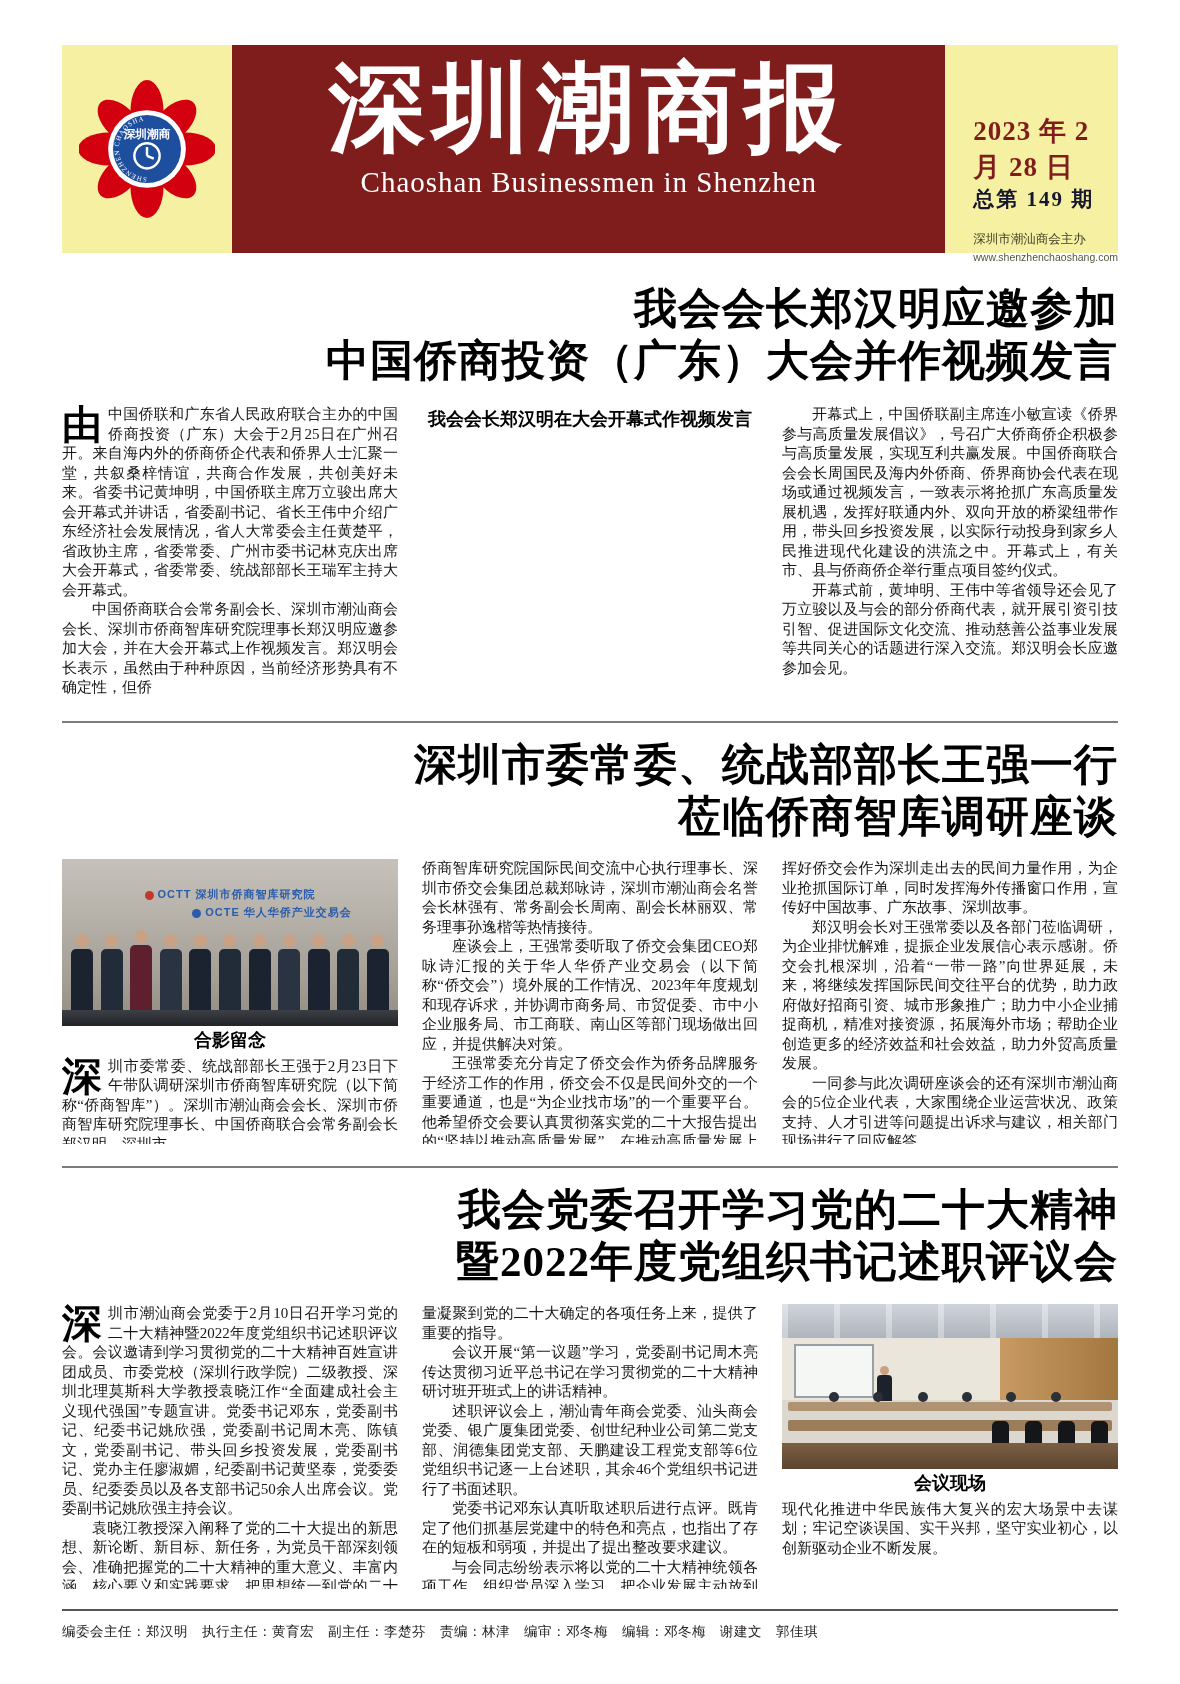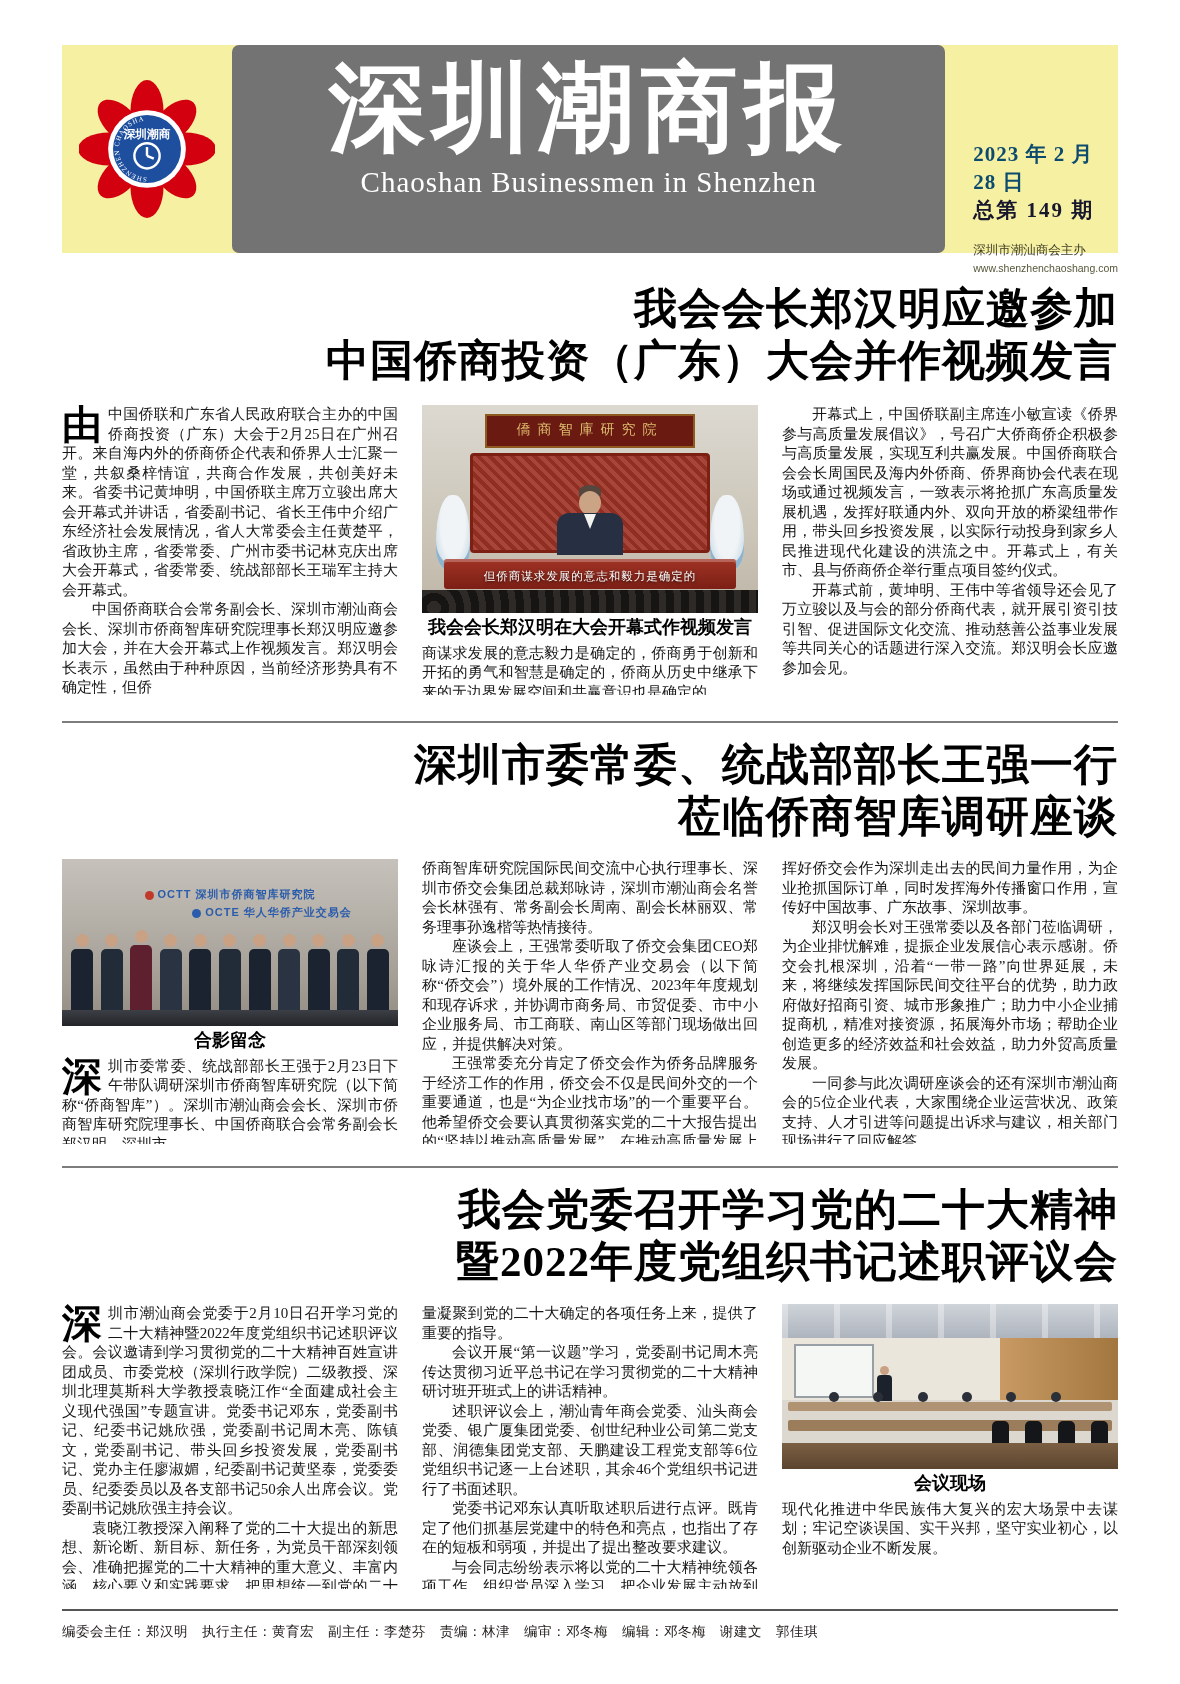--- a/index.html
+++ b/index.html
@@ -3,25 +3,25 @@
 <meta charset="utf-8">
 <style>
   html,body{margin:0;padding:0;background:#e9e9e9;}
   .page{width:1180px;height:1684px;margin:0 auto;background:#ffffff;position:relative;
         font-family:"Liberation Serif","DejaVu Serif",serif;color:#141414;overflow:hidden;}
   .content{padding:0 62px;}
 
   
   .masthead{margin-top:45px;height:208px;background:#f6f0a2;display:flex;align-items:stretch;}
   .logo-box{width:176px;display:flex;align-items:center;justify-content:center;}
-  .red-box{width:736px;background:#737373;color:#fff;text-align:center;overflow:hidden;border-radius:7px;}
+  .red-box{width:736px;background:#7f1d1d;color:#fff;text-align:center;overflow:hidden;}
   .np-title{font-size:97px;font-weight:700;letter-spacing:7px;line-height:1.32;white-space:nowrap;}
   .np-sub{font-size:29px;line-height:1.1;margin-top:-6px;letter-spacing:1px;}
   .issue-box{flex:1;padding:68px 0 0 28px;}
-  .m-date{font-size:21px;font-weight:700;color:#0c4a6e;letter-spacing:1px;margin-top:27px;}
+  .m-date{font-size:27px;font-weight:700;color:#7f1d1d;letter-spacing:1px;}
   .m-issue{font-size:21px;font-weight:700;color:#17172e;letter-spacing:2px;}
   .m-org{font-size:12.5px;color:#3d3d26;margin-top:18px;}
   .m-web{font-size:10.5px;color:#56563a;margin-top:3px;font-family:"Liberation Sans",sans-serif;}
 
   
   .headline{text-align:right;font-weight:700;font-size:43px;line-height:1.21;color:#000;letter-spacing:1px;}
   .hl1{margin-top:30px;}
   .hl-mid{margin-top:16px;}
   .rule{height:2px;background:#7d7d7d;margin-top:26px;}
   .rule2{margin-top:22px;}
@@ -146,35 +146,21 @@
       <div>我会会长郑汉明应邀参加</div>
       <div>中国侨商投资（广东）大会并作视频发言</div>
     </div>
 
     <div class="body3">
       <div class="col">
         <p class="para lead"><span class="dropcap">由</span><span>中国侨联和广东省人民政府联合主办的中国侨商投资（广东）大会于2月25日在广州召开。来自海内外的侨商侨企代表和侨界人士汇聚一堂，共叙桑梓情谊，共商合作发展，共创美好未来。省委书记黄坤明，中国侨联主席万立骏出席大会开幕式并讲话，省委副书记、省长王伟中介绍广东经济社会发展情况，省人大常委会主任黄楚平，省政协主席，省委常委、广州市委书记林克庆出席大会开幕式，省委常委、统战部部长王瑞军主持大会开幕式。</span></p>
         <p class="para">中国侨商联合会常务副会长、深圳市潮汕商会会长、深圳市侨商智库研究院理事长郑汉明应邀参加大会，并在大会开幕式上作视频发言。郑汉明会长表示，虽然由于种种原因，当前经济形势具有不确定性，但侨</p>
       </div>
       <div class="col">
-        <div class="photo photo1">
-          <div class="p1-plaque">僑商智庫研究院</div>
-          <div class="p1-sofa"></div>
-          <div class="p1-vase l"></div>
-          <div class="p1-vase r"></div>
-          <div class="p1-hair"></div>
-          <div class="p1-head"></div>
-          <div class="p1-body"></div>
-          <div class="p1-shirt"></div>
-          <div class="p1-desk"></div>
-          <div class="p1-overlay">但侨商谋求发展的意志和毅力是确定的</div>
-          <div class="p1-aud"></div>
-        </div>
         <div class="photo-caption">我会会长郑汉明在大会开幕式作视频发言</div>
-        <p class="para cont">商谋求发展的意志毅力是确定的，侨商勇于创新和开拓的勇气和智慧是确定的，侨商从历史中继承下来的无边界发展空间和共赢意识也是确定的。</p>
       </div>
       <div class="col">
         <p class="para">开幕式上，中国侨联副主席连小敏宣读《侨界参与高质量发展倡议》，号召广大侨商侨企积极参与高质量发展，实现互利共赢发展。中国侨商联合会会长周国民及海内外侨商、侨界商协会代表在现场或通过视频发言，一致表示将抢抓广东高质量发展机遇，发挥好联通内外、双向开放的桥梁纽带作用，带头回乡投资发展，以实际行动投身到家乡人民推进现代化建设的洪流之中。开幕式上，有关市、县与侨商侨企举行重点项目签约仪式。</p>
         <p class="para">开幕式前，黄坤明、王伟中等省领导还会见了万立骏以及与会的部分侨商代表，就开展引资引技引智、促进国际文化交流、推动慈善公益事业发展等共同关心的话题进行深入交流。郑汉明会长应邀参加会见。</p>
       </div>
     </div>
 
     <div class="rule"></div>
 
     <div class="headline hl-mid">

